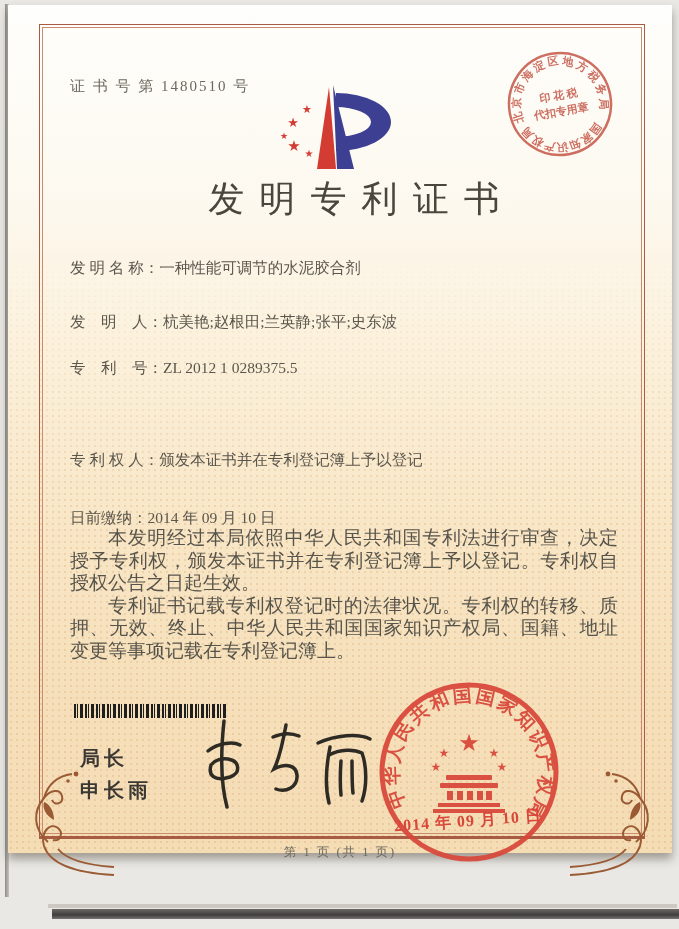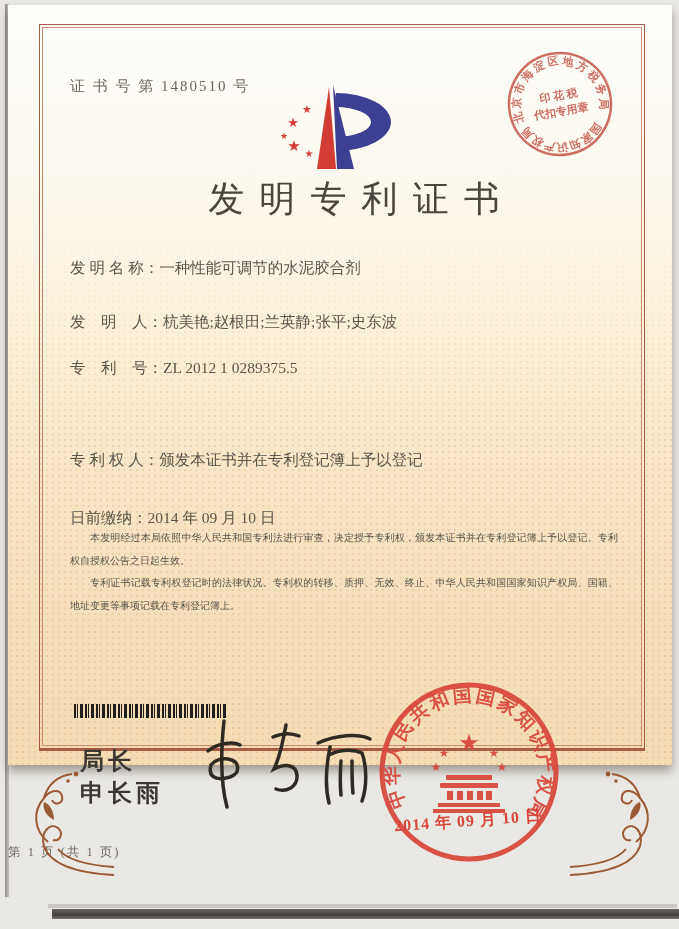--- a/index.html
+++ b/index.html
@@ -7,21 +7,21 @@
     width:679px;height:929px;position:relative;overflow:hidden;
     background:#e9e8e5;
     font-family:"Liberation Serif","DejaVu Serif",serif;
   }
   
   .page-left-edge{position:absolute;left:5px;top:4px;bottom:32px;width:4px;background:linear-gradient(90deg,#8f8c88,#c6c3bf);}
   .photo-band-light{position:absolute;left:48px;right:2px;bottom:21px;height:4px;background:#cdc9c2;}
   .photo-band-dark{position:absolute;left:52px;right:0px;bottom:10px;height:10px;background:linear-gradient(180deg,#6b6966,#403e3c 60%,#777471);}
   
   .page{
-    position:absolute;left:8px;top:5px;width:664px;height:760px;
+    position:absolute;left:8px;top:5px;width:664px;height:848px;
     background:linear-gradient(180deg,#fefefc 0%,#fdf9f0 22%,#fbf0da 42%,#f8e6c6 62%,#f6e0bb 80%,#f4dcb4 100%);
     box-shadow:0 6px 9px rgba(70,60,45,.45);
   }
   .texture{
     position:absolute;inset:0;pointer-events:none;
     background-image:radial-gradient(rgba(208,152,92,.25) 1px,rgba(208,152,92,0) 1.4px);
     background-size:6px 6px;
     -webkit-mask-image:linear-gradient(180deg,transparent 0%,transparent 28%,#000 58%,#000 100%);
     mask-image:linear-gradient(180deg,transparent 0%,transparent 28%,#000 58%,#000 100%);
   }
@@ -34,35 +34,35 @@
   
   .logo{position:absolute;left:268px;top:74px;}
   
   .stamp{position:absolute;left:487px;top:34px;transform:rotate(-10deg);opacity:.85;}
   .title{
     position:absolute;left:0;right:0;top:170px;text-align:center;
     font-size:36px;color:#4a463e;letter-spacing:.42em;text-indent:.42em;font-weight:500;padding-left:28px;
   }
   .field{position:absolute;left:62px;font-size:15.5px;color:#5a564c;white-space:nowrap;}
   .f0{top:253px}.f1{top:307px}.f2{top:353px}.f3{top:398px}.f4{top:445px}.f5{top:503px}
-  .paras{position:absolute;left:62px;width:548px;top:522px;font-size:10px;line-height:22.5px;color:#57544b;text-align:justify;}
+  .paras{position:absolute;left:62px;width:548px;top:522px;font-size:19px;line-height:22.5px;color:#57544b;text-align:justify;}
   .paras p{margin:0;text-indent:2em;}
   .barcode{
     position:absolute;left:66px;top:699px;width:152px;height:14px;
     background:repeating-linear-gradient(90deg,#1f1f1f 0 2px,rgba(0,0,0,0) 2px 3px,#1f1f1f 3px 4px,rgba(0,0,0,0) 4px 6px,#1f1f1f 6px 9px,rgba(0,0,0,0) 9px 11px);
   }
-  .signer{position:absolute;left:72px;font-family:"Liberation Sans","DejaVu Sans",sans-serif;font-weight:bold;font-size:24px;color:#3b3833;letter-spacing:4px;}
+  .signer{position:absolute;left:72px;font-family:"Liberation Sans","DejaVu Sans",sans-serif;font-weight:bold;font-size:20px;color:#3b3833;letter-spacing:4px;}
   .signer-title{top:740px;} .signer-name{top:772px;}
   .signature{position:absolute;left:170px;top:698px;}
   .seal{position:absolute;left:368px;top:674px;opacity:.93;}
   .seal-date{
     position:absolute;left:386px;top:806px;transform:rotate(-4deg);
     font-weight:bold;font-size:16px;color:#d8473a;letter-spacing:1px;white-space:nowrap;
   }
-  .footer{position:absolute;left:0;right:0;top:839px;text-align:left;font-size:12.5px;color:#6b685f;letter-spacing:2px;}
+  .footer{position:absolute;left:0;right:0;top:839px;text-align:center;font-size:12.5px;color:#6b685f;letter-spacing:2px;}
   .flourish{position:absolute;top:763px;}
   .flourish.left{left:16px;}
   .flourish.right{right:12px;transform:scaleX(-1);}
 </style>
 </head>
 <body>
 
 <div class="page-left-edge"></div>
 <div class="photo-band-light"></div>
 <div class="photo-band-dark"></div>

